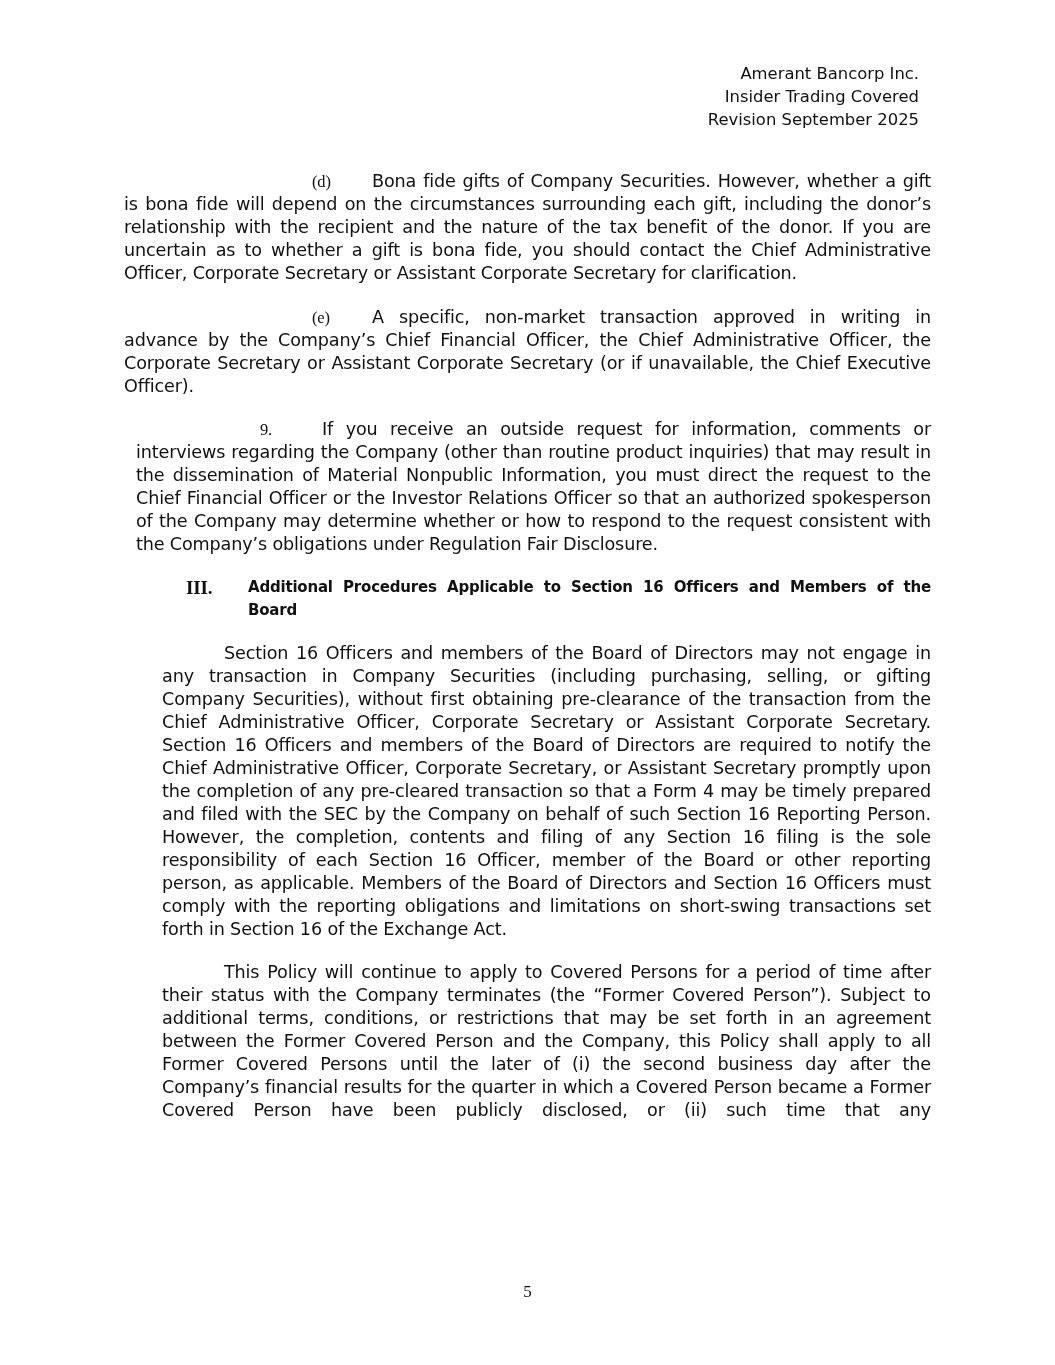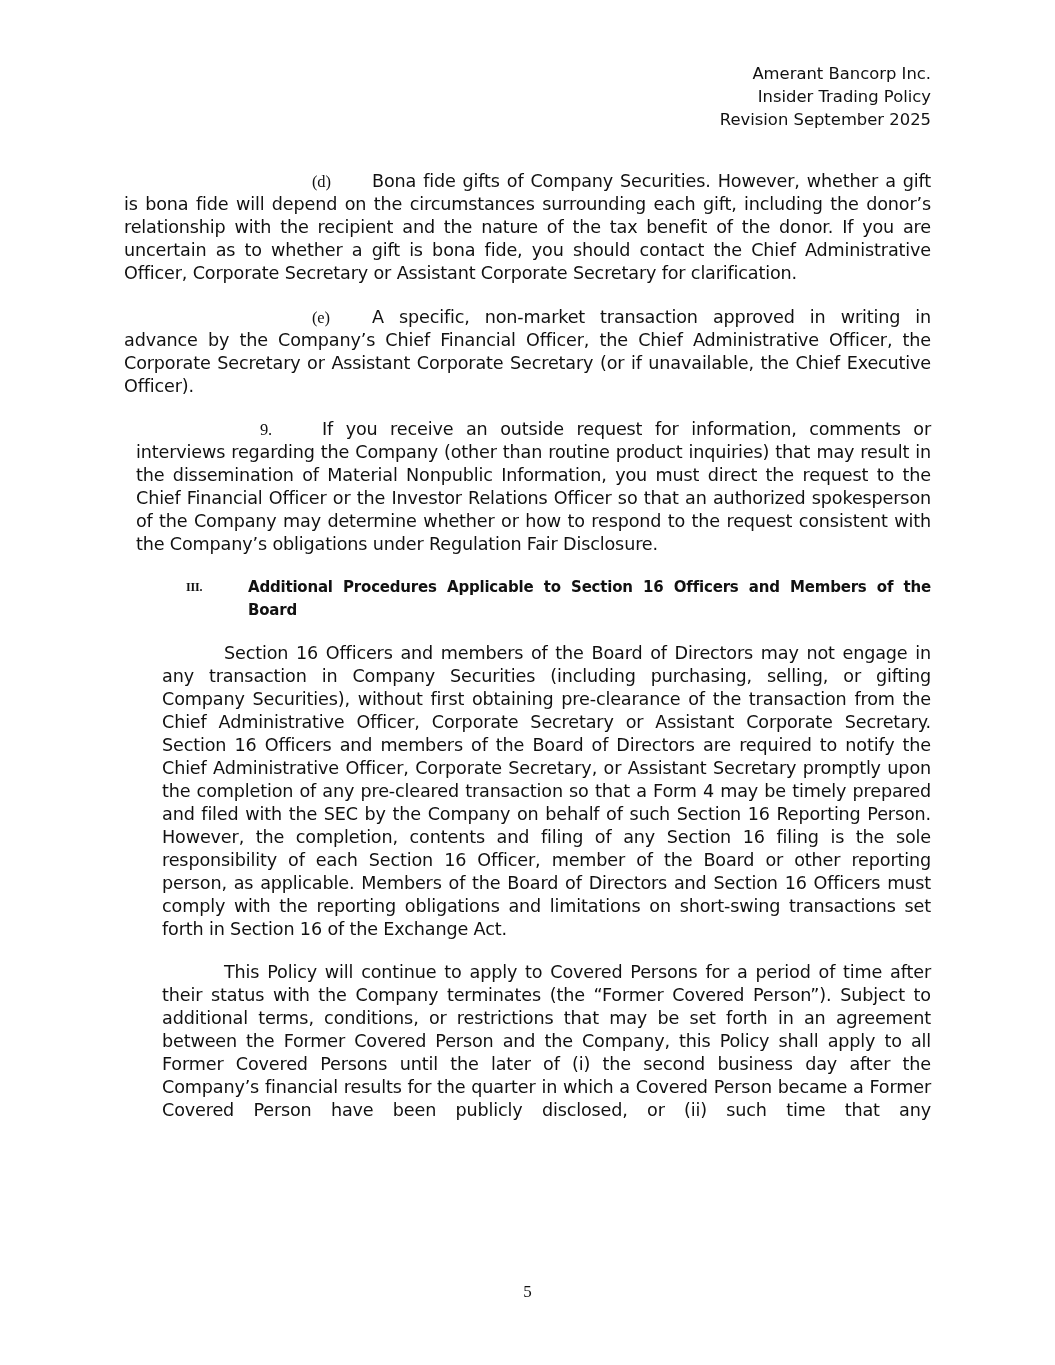--- a/index.html
+++ b/index.html
@@ -16,21 +16,21 @@
     }
     .page {
       position: absolute;
       left: 0; top: 0;
       width: 1055px;
       height: 1365px;
       background: #ffffff;
     }
     .header {
       position: absolute;
-      right: 124px;
+      right: 136px;
       top: 62px;
       text-align: right;
       font-family: "DejaVu Sans", sans-serif;
       font-size: 16.4px;
       line-height: 23px;
       color: #111;
     }
     .header div { white-space: nowrap; }
 
     .body {
@@ -63,21 +63,21 @@
     .gap-2 { margin-top: 20px; }
 
     .section-heading {
       display: flex;
       margin-top: 20px;
       font-weight: bold;
     }
     .section-heading .roman {
       font-family: "Liberation Serif", serif;
       font-weight: bold;
-      font-size: 12px;
+      font-size: 19px;
       width: 124px;
       padding-left: 62px;
       box-sizing: border-box;
       flex: 0 0 124px;
     }
     .section-heading .title {
       flex: 1;
       text-align: justify;
       text-align-last: left;
       font-family: "DejaVu Sans", sans-serif;
@@ -102,21 +102,21 @@
       color: #111;
     }
   </style>
 </head>
 <body>
 
 <div class="page">
 
   <div class="header">
     <div>Amerant Bancorp Inc.</div>
-    <div>Insider Trading Policy</div>
+    <div>Insider Trading Covered</div>
     <div>Revision September 2025</div>
   </div>
 
   <div class="body">
 
     <p class="para sub-d"><span class="marker">(d)</span><span>Bona fide gifts of Company Securities.  However, whether a gift is bona fide will depend on the circumstances surrounding each gift, including the donor’s relationship with the recipient and the nature of the tax benefit of the donor.  If you are uncertain as to whether a gift is bona fide, you should contact the Chief Administrative Officer, Corporate Secretary or Assistant Corporate Secretary for clarification.</span></p>
 
     <p class="para sub-e gap-1"><span class="marker">(e)</span><span>A specific, non-market transaction approved in writing in advance by the Company’s Chief Financial Officer, the Chief Administrative Officer, the Corporate Secretary or Assistant Corporate Secretary (or if unavailable, the Chief Executive Officer).</span></p>
 
     <p class="para item-9 gap-2"><span class="marker">9.</span><span>If you receive an outside request for information, comments or interviews regarding the Company (other than routine product inquiries) that may result in the dissemination of Material Nonpublic Information, you must direct the request to the Chief Financial Officer or the Investor Relations Officer so that an authorized spokesperson of the Company may determine whether or how to respond to the request consistent with the Company’s obligations under Regulation Fair Disclosure.</span></p>

